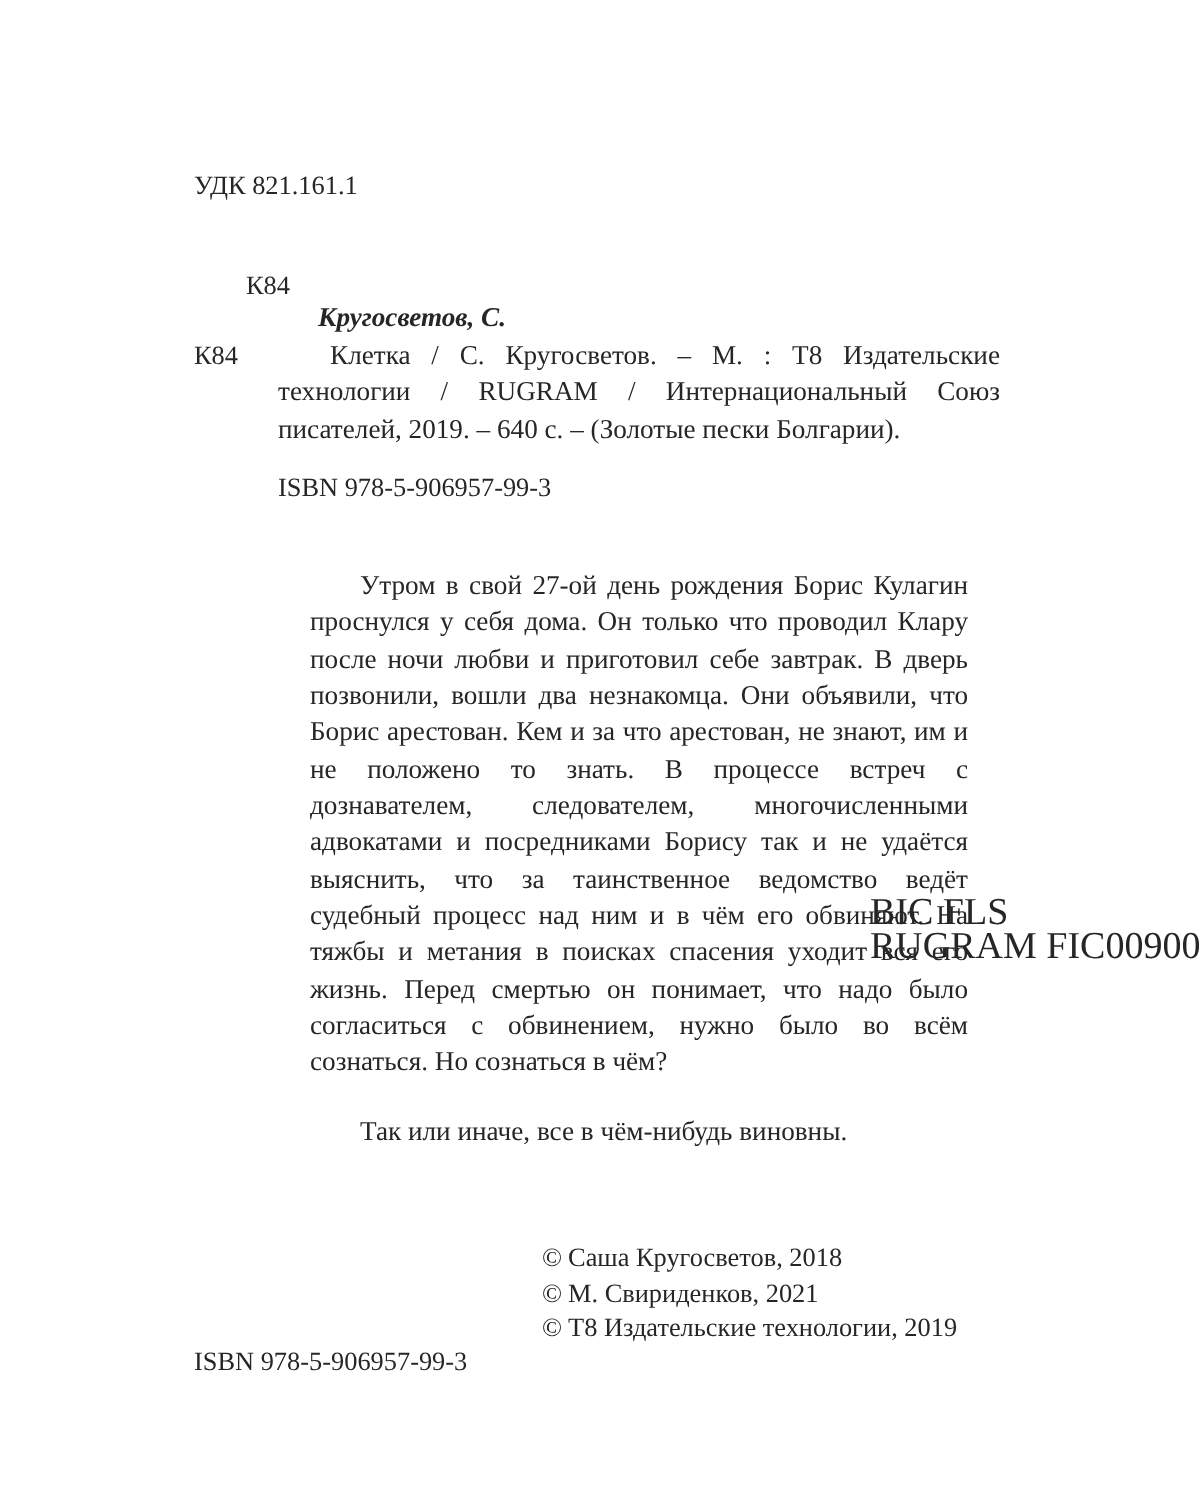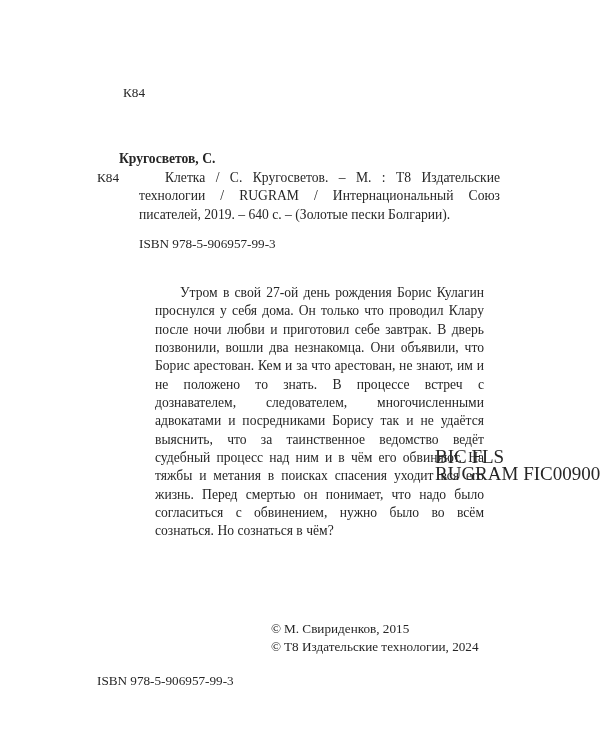--- a/index.html
+++ b/index.html
@@ -42,21 +42,22 @@
   .biblio {
     position: absolute;
     left: 97px;
     top: 150px;
     width: 403px;
   }
   .biblio-author {
     font-weight: bold;
     font-size: 13.6px;
     line-height: 18px;
-    margin-left: 22px;
+    margin-left: 62px;
+    font-style: italic;
   }
   .biblio-body {
     position: relative;
     font-size: 13.6px;
     line-height: 18.3px;
     text-align: justify;
     text-justify: inter-word;
     margin-left: 42px;
     margin-top: 1px;
   }
@@ -134,46 +135,51 @@
     line-height: 17.6px;
     white-space: nowrap;
   }
 </style>
 </head>
 <body>
 
 <div class="page">
 
   <div class="classification">
+    <span class="cls-line">УДК 821.161.1</span>
     <span class="cls-line cls-indent">К84</span>
   </div>
 
   <div class="biblio">
     <div class="biblio-author">Кругосветов, С.</div>
     <div class="biblio-body">
       <span class="shelfmark">К84</span>
       <span class="lead"></span><span>Клетка / С. Кругосветов. – М. : Т8 Издательские технологии / RUGRAM / Интернациональный Союз писателей, 2019. – 640 с. – (Золотые пески Болгарии).</span>
     </div>
   </div>
 
   <div class="isbn-main">ISBN 978-5-906957-99-3</div>
 
   <div class="annotation">
     <p>Утром в свой 27-ой день рождения Борис Кулагин проснулся у себя дома. Он только что проводил Клару после ночи любви и приготовил себе завтрак. В дверь позвонили, вошли два незнакомца. Они объявили, что Борис арестован. Кем и за что арестован, не знают, им и не положено то знать. В процессе встреч с дознавателем, следователем, многочисленными адвокатами и посредниками Борису так и не удаётся выяснить, что за таинственное ведомство ведёт судебный процесс над ним и в чём его обвиняют. На тяжбы и метания в поисках спасения уходит вся его жизнь. Перед смертью он понимает, что надо было согласиться с обвинением, нужно было во всём сознаться. Но сознаться в чём?</p>
+    <p>Так или иначе, все в чём-нибудь виновны.</p>
   </div>
 
   <div class="subject-codes">
     <span>BIC FLS</span>
     <span>RUGRAM FIC009000</span>
   </div>
 
   <div class="copyright">
     <span class="cr-line">
-      <span class="cr-mark">©</span><span>М. Свириденков, 2015</span>
+      <span class="cr-mark">©</span><span>Саша Кругосветов, 2018</span>
     </span>
     <span class="cr-line">
-      <span class="cr-mark">©</span><span>Т8 Издательские технологии, 2024</span>
+      <span class="cr-mark">©</span><span>М. Свириденков, 2021</span>
+    </span>
+    <span class="cr-line">
+      <span class="cr-mark">©</span><span>Т8 Издательские технологии, 2019</span>
     </span>
   </div>
 
   <div class="isbn-foot">ISBN 978-5-906957-99-3</div>
 
 </div>
 
 </body></html>

